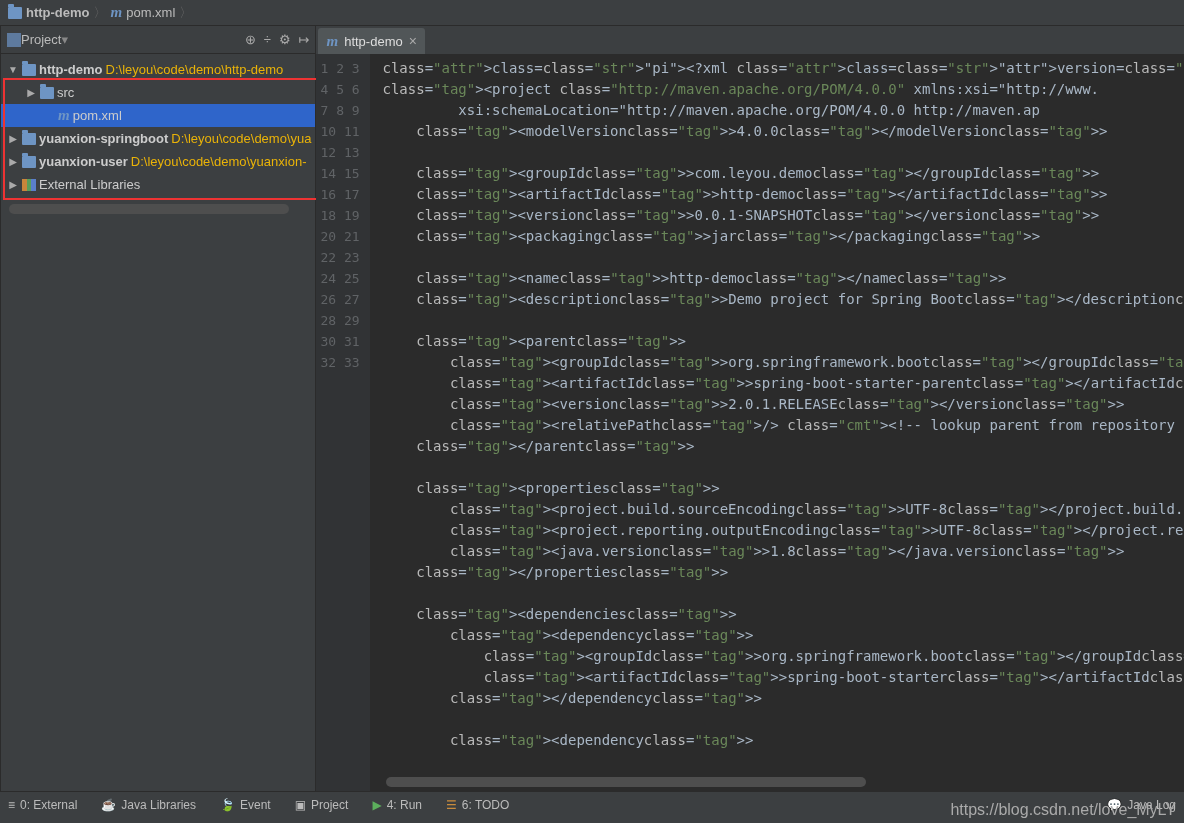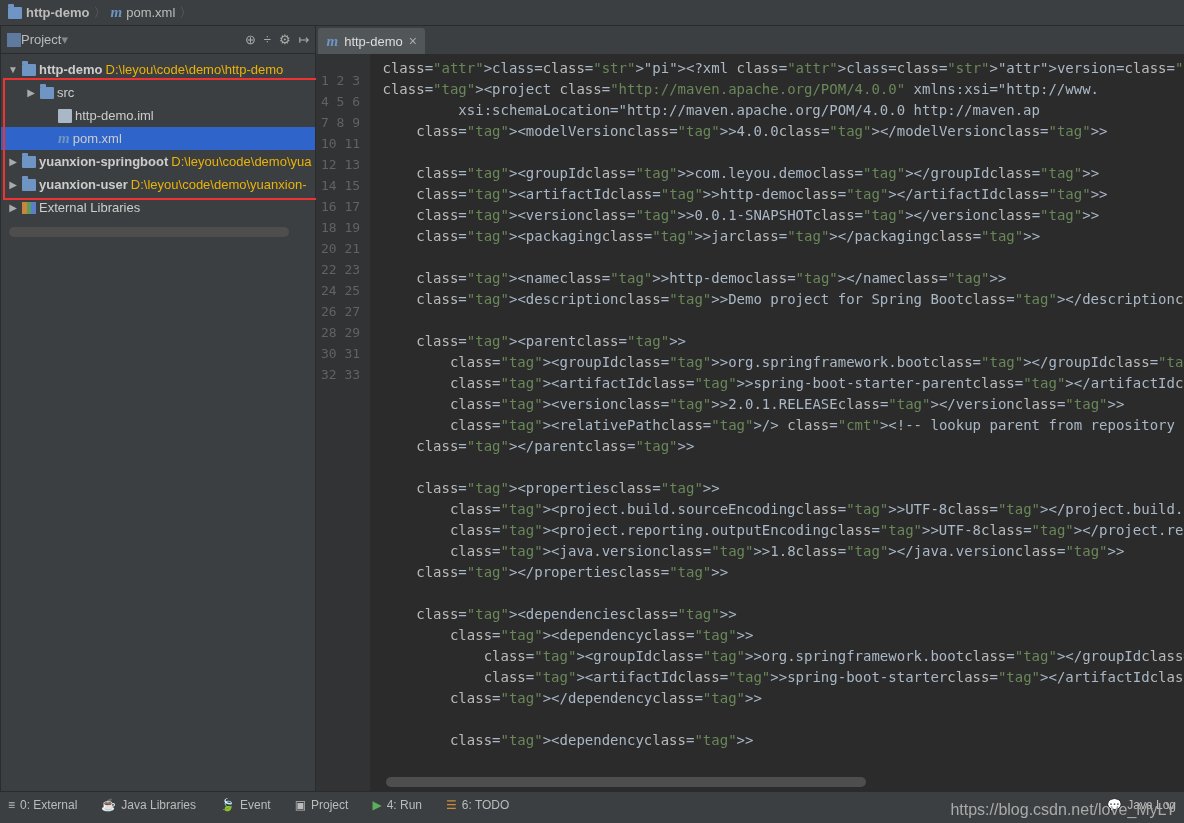--- a/index.html
+++ b/index.html
@@ -54,22 +54,22 @@
 .editor { flex:1; display:flex; flex-direction:column; background:#2b2b2b; }
 .tabs { height:28px; background:#3c3f41; display:flex; align-items:flex-end; }
 .tab {
   height:26px; background:#515658; display:flex; align-items:center;
   padding:0 8px; gap:6px; color:#ddd; border-top-left-radius:3px; border-top-right-radius:3px;
   margin-left:2px;
 }
 .tab .close { color:#aaa; font-size:14px; }
 .code-wrap { flex:1; display:flex; overflow:hidden; position:relative; }
 .gutter {
-  width:54px; background:#313335; color:#606366; text-align:center;
-  padding:16px 10px 4px 4px; font-family:Consolas,monospace; font-size:13px; line-height:21px;
+  width:54px; background:#313335; color:#606366; text-align:left;
+  padding:4px 10px 4px 4px; font-family:Consolas,monospace; font-size:13px; line-height:21px;
 }
 .code {
   flex:1; background:#2b2b2b; padding:4px 0 4px 12px;
   font-family:Consolas,monospace; font-size:14px; line-height:21px;
   white-space:pre; color:#a9b7c6; overflow:hidden;
 }
 .attr { color:#bababa; }
 .str { color:#6a8759; }
 
 
@@ -130,25 +130,20 @@
     <div class="tree-row" style="padding-left: 6px;">
           <span class="caret">▼</span>
           <span class="folder-icon"></span>
           <span class="tree-label"> <b>http-demo</b></span>
           <span class="tree-path"> D:\leyou\code\demo\http-demo</span>
         </div>
         <div class="tree-row" style="padding-left: 24px;">
           <span class="caret">▶</span>
           <span class="folder-icon"></span>
           <span class="tree-label"> src</span>
-        </div>
-        <div class="tree-row" style="padding-left: 42px;">
-          <span class="caret"></span>
-          <span class="file-icon"></span>
-          <span class="tree-label"> http-demo.iml</span>
         </div>
         <div class="tree-row highlighted" style="padding-left: 42px;">
           <span class="caret"></span>
           <span class="m-icon">m</span>
           <span class="tree-label"> pom.xml</span>
         </div>
         <div class="tree-row" style="padding-left: 6px;">
           <span class="caret">▶</span>
           <span class="folder-icon"></span>
           <span class="tree-label"> <b>yuanxion-springboot</b></span>

